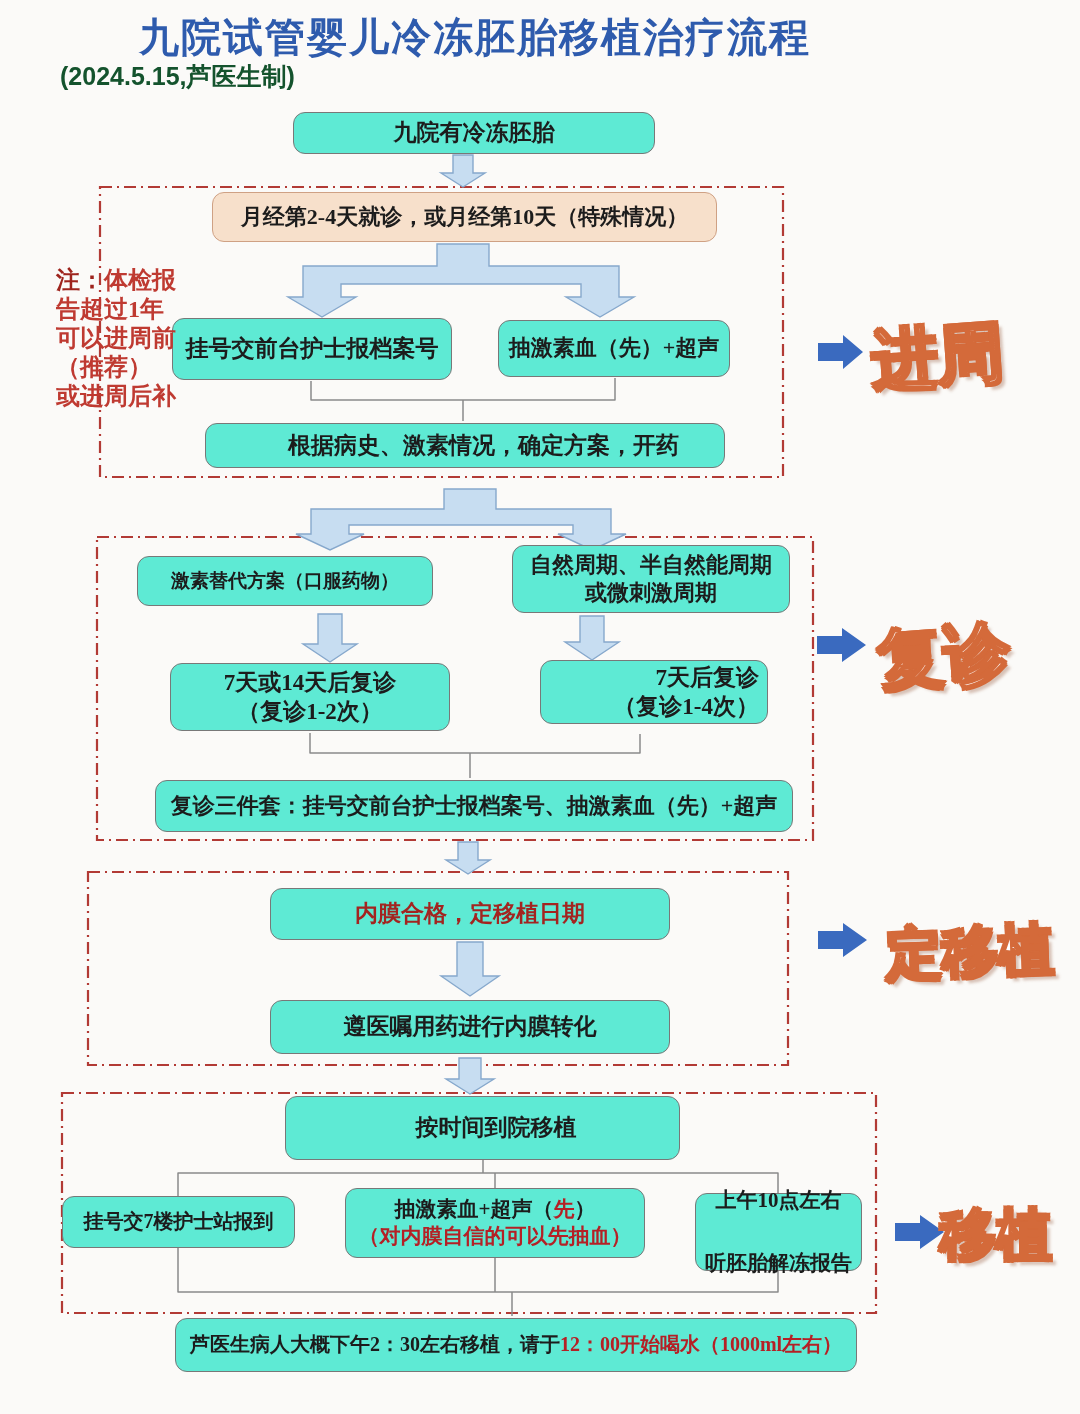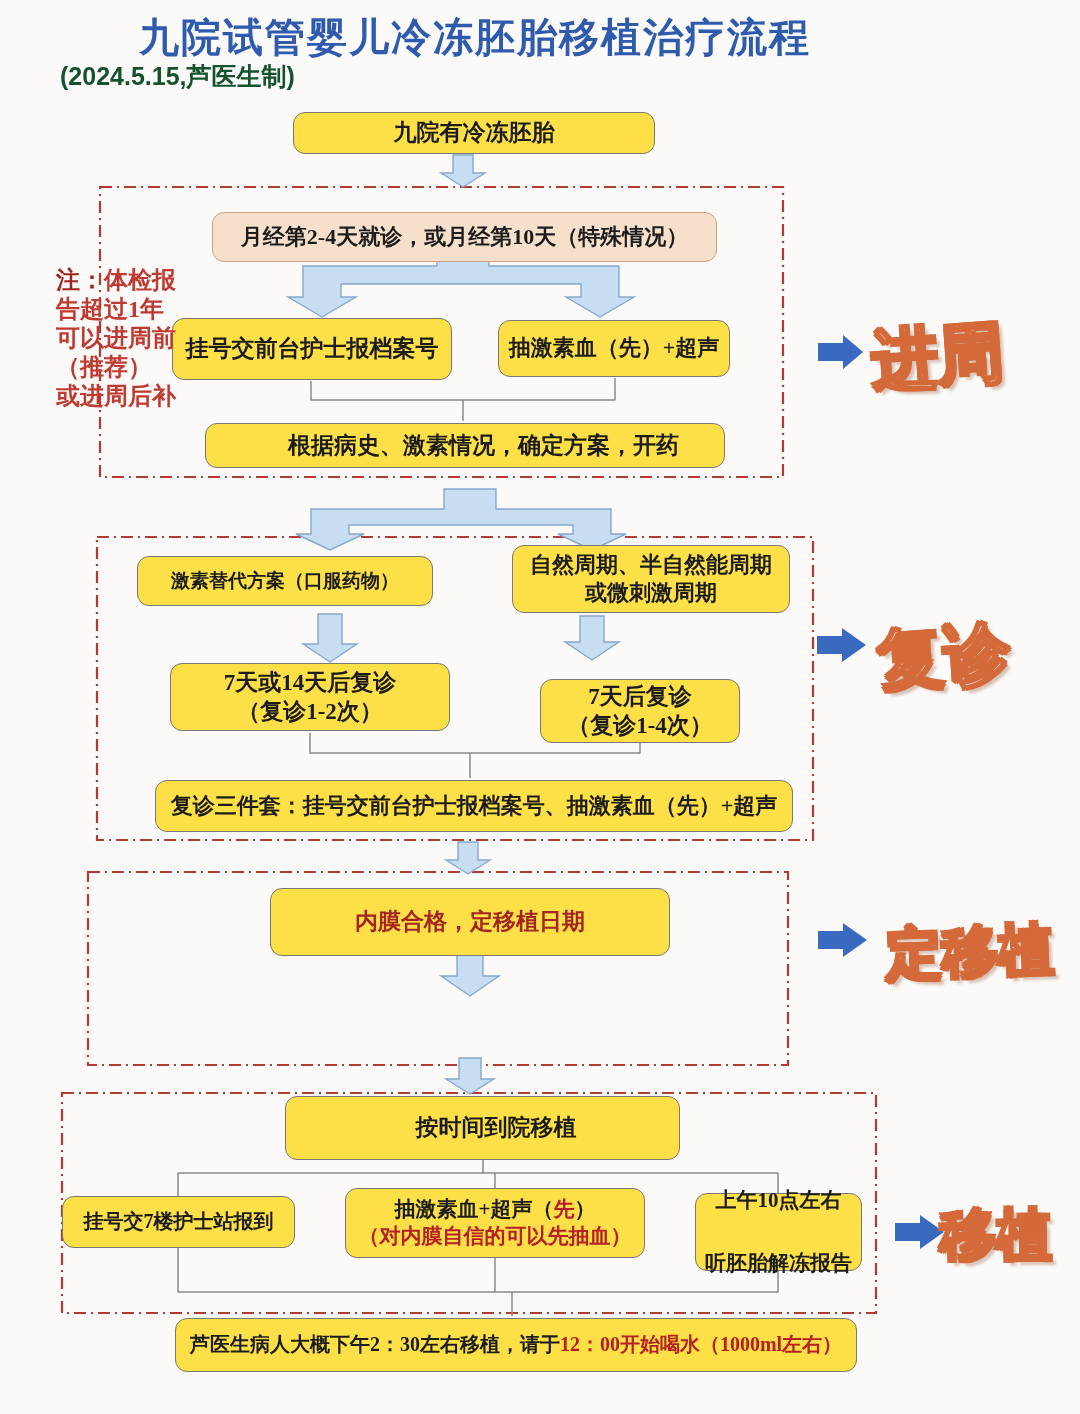--- a/index.html
+++ b/index.html
@@ -6,25 +6,25 @@
   #canvas{position:relative;width:1080px;height:1414px;background:#fbfaf8;overflow:hidden;
           font-family:"Liberation Serif","DejaVu Serif",serif;}
   #connectors{position:absolute;left:0;top:0;z-index:1;}
   .abs{position:absolute;box-sizing:border-box;}
   .title{left:60px;top:10px;width:830px;text-align:center;z-index:3;
          font-family:"Liberation Sans","DejaVu Sans",sans-serif;
          font-size:40px;font-weight:700;color:#2e5bad;letter-spacing:2px;}
   .subtitle{left:60px;top:60px;width:830px;text-align:left;z-index:3;
             font-family:"Liberation Sans","DejaVu Sans",sans-serif;
             font-size:25px;font-weight:600;color:#14532d;}
-  .box{position:absolute;box-sizing:border-box;background:#fde047;border:1.6px solid #787878;
+  .box{position:absolute;box-sizing:border-box;background:#5eead4;border:1.6px solid #787878;
        border-radius:12px;display:flex;flex-direction:column;align-items:center;justify-content:center;
        text-align:center;font-size:23px;font-weight:600;color:#1c1c1c;line-height:1.28;
        padding:2px 8px;z-index:2;white-space:nowrap;}
-  .pink{background:#f7e0cb;border:1.4px solid #cfa184;margin-top:20px;}
+  .pink{background:#f7e0cb;border:1.4px solid #cfa184;}
   .redtext{color:#a32420;}
   .note{left:42px;top:266px;width:150px;z-index:3;font-size:24px;font-weight:700;
         color:#bf3a31;line-height:29px;margin-left:14px;}
   .note .prefix{color:#9e241d;font-weight:800;}
   .slabel{position:absolute;z-index:3;font-family:"Liberation Sans","DejaVu Sans",sans-serif;
           font-weight:800;color:#ffffff;-webkit-text-stroke:2.5px #d46a3a;
           text-shadow:-2px -2px 0 #d46a3a,2px -2px 0 #d46a3a,-2px 2px 0 #d46a3a,2px 2px 0 #d46a3a,
                       5px 5px 3px rgba(150,90,60,0.35);}
   .footer-red{color:#b52025;}
 </style>
@@ -93,28 +93,29 @@
 
   <div class="box" style="left:137px;top:556px;width:296px;height:50px;font-size:19px;">激素替代方案（口服药物）</div>
   <div class="box" style="left:512px;top:545px;width:278px;height:68px;font-size:22px;">
     <div>自然周期、半自然能周期</div>
     <div>或微刺激周期</div>
   </div>
   <div class="box" style="left:170px;top:663px;width:280px;height:68px;">
     <div>7天或14天后复诊</div>
     <div>（复诊1-2次）</div>
   </div>
-  <div class="box" style="left:540px;top:679px;width:200px;height:64px;">
+  <div class="box" style="left:540px;top:660px;width:228px;height:64px;align-items:flex-end;">
     <div>7天后复诊</div>
     <div>（复诊1-4次）</div>
   </div>
   <div class="box" style="left:155px;top:780px;width:638px;height:52px;font-size:22px;">复诊三件套：挂号交前台护士报档案号、抽激素血（先）+超声</div>
   <div class="slabel" style="left:878px;top:612px;font-size:66px;transform:rotate(-4deg);">复诊</div>
 
-  <div class="box redtext" style="left:270px;top:888px;width:400px;height:68px;font-weight:700;">内膜合格，定移植日期</div>
+  <div class="box redtext" style="left:270px;top:888px;width:400px;height:52px;font-weight:700;">内膜合格，定移植日期</div>
+  <div class="box" style="left:270px;top:1000px;width:400px;height:54px;">遵医嘱用药进行内膜转化</div>
   <div class="slabel" style="left:886px;top:915px;font-size:56px;transform:rotate(-2deg);">定移植</div>
 
   <div class="box" style="left:285px;top:1096px;width:395px;height:64px;padding-left:35px;">按时间到院移植</div>
   <div class="box" style="left:62px;top:1196px;width:233px;height:52px;font-size:20px;">挂号交7楼护士站报到</div>
   <div class="box" style="left:345px;top:1188px;width:300px;height:70px;font-size:21px;">
     <div><span>抽激素血+超声（</span><span class="footer-red">先</span><span>）</span></div>
     <div class="footer-red">（对内膜自信的可以先抽血）</div>
   </div>
   <div class="box" style="left:695px;top:1193px;width:167px;height:78px;font-size:21px;gap:36px;">
     <div>上午10点左右</div>

